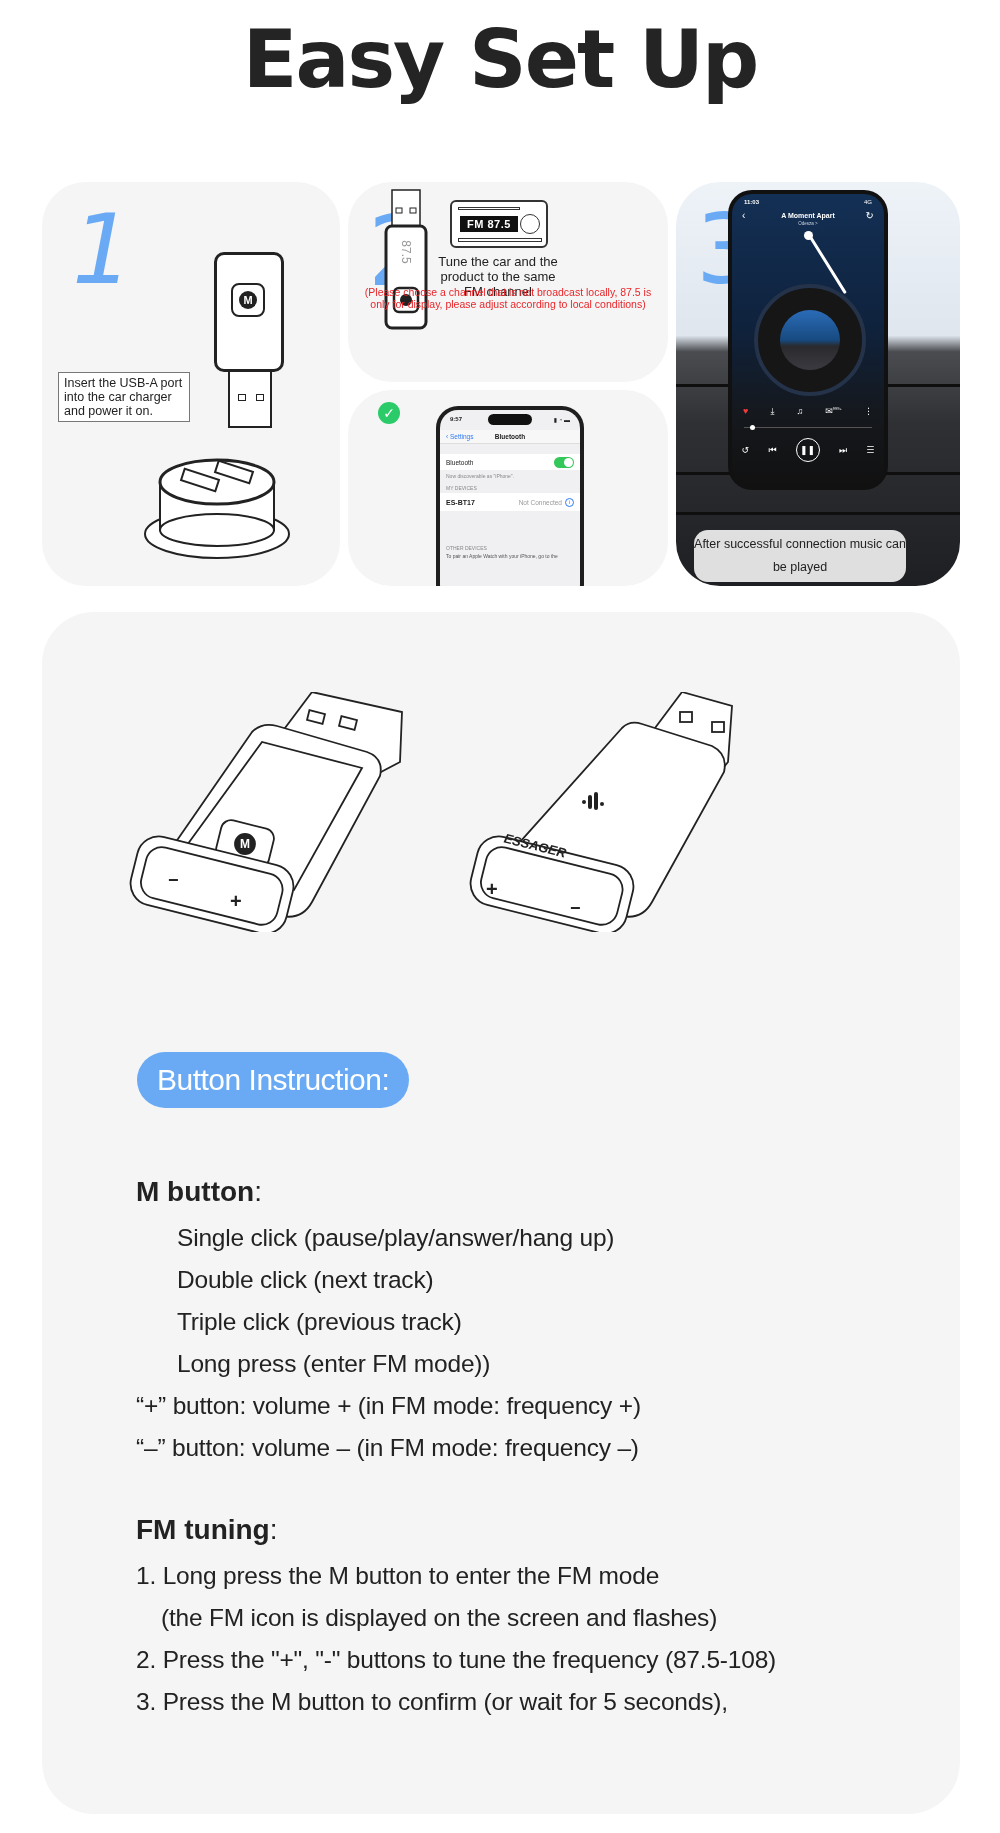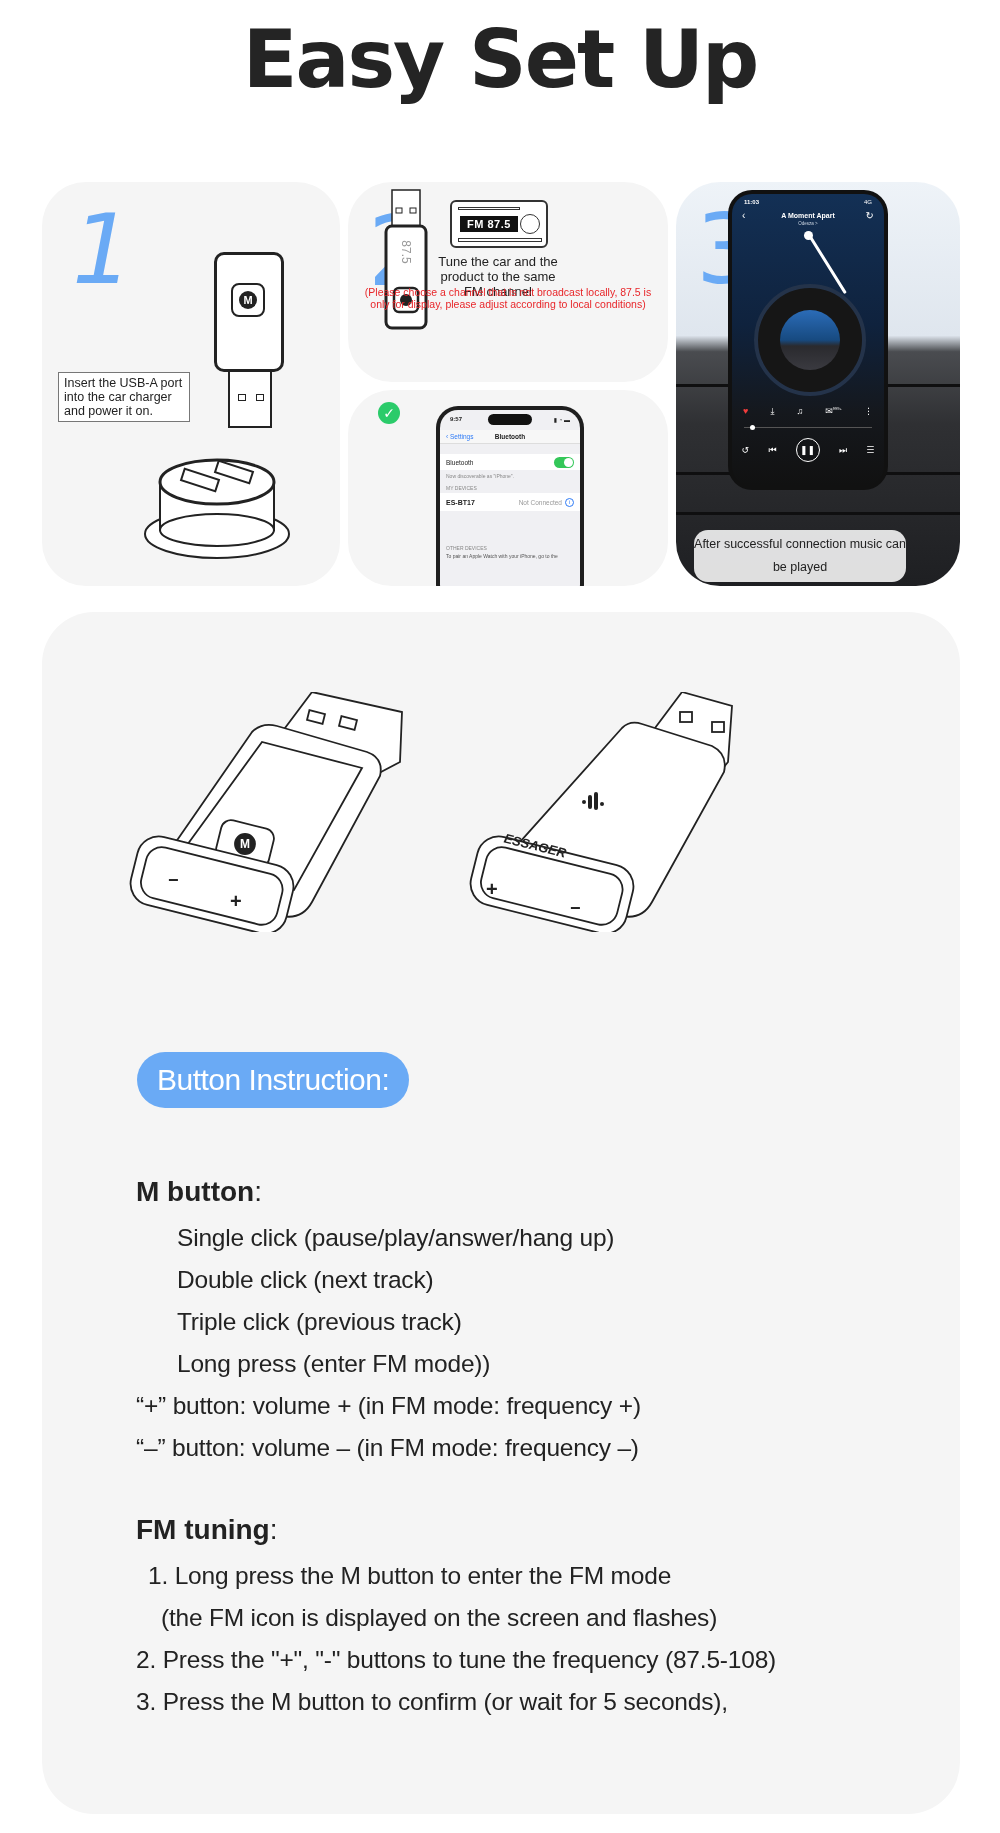--- a/index.html
+++ b/index.html
@@ -244,17 +244,17 @@
   <div class="line" style="left:135px;top:612px;">Single click (pause/play/answer/hang up)</div>
   <div class="line" style="left:135px;top:654px;">Double click (next track)</div>
   <div class="line" style="left:135px;top:696px;">Triple click (previous track)</div>
   <div class="line" style="left:135px;top:738px;">Long press (enter FM mode))</div>
   <div class="line" style="left:94px;top:780px;text-align:right;">“+” button: volume + (in FM mode: frequency +)</div>
   <div class="line" style="left:94px;top:822px;">“–” button: volume – (in FM mode: frequency –)</div>
 
   <div class="sec-head" style="top:902px;">
     <span>FM tuning</span><span class="colon">:</span>
   </div>
-  <div class="line" style="left:106px;top:950px;">1. Long press the M button to enter the FM mode</div>
+  <div class="line" style="left:94px;top:950px;">1. Long press the M button to enter the FM mode</div>
   <div class="line" style="left:119px;top:992px;">(the FM icon is displayed on the screen and flashes)</div>
   <div class="line" style="left:94px;top:1034px;">2. Press the "+", "-" buttons to tune the frequency (87.5-108)</div>
   <div class="line" style="left:94px;top:1076px;text-align:center;">3. Press the M button to confirm (or wait for 5 seconds),</div>
 </div>
 
 </body></html>

